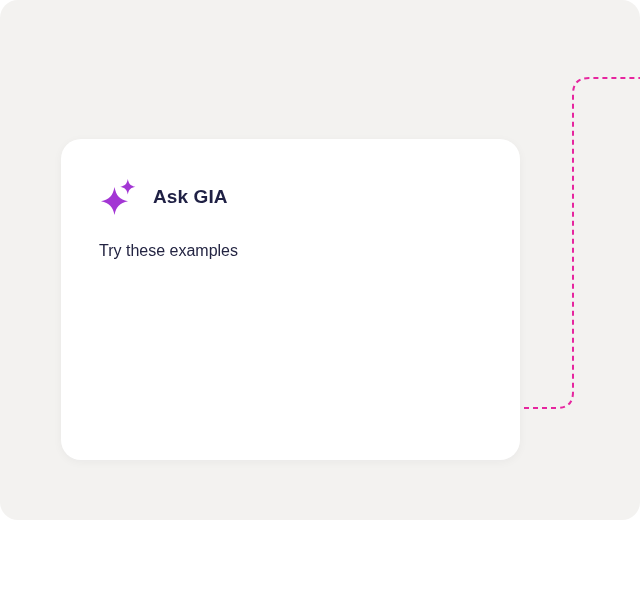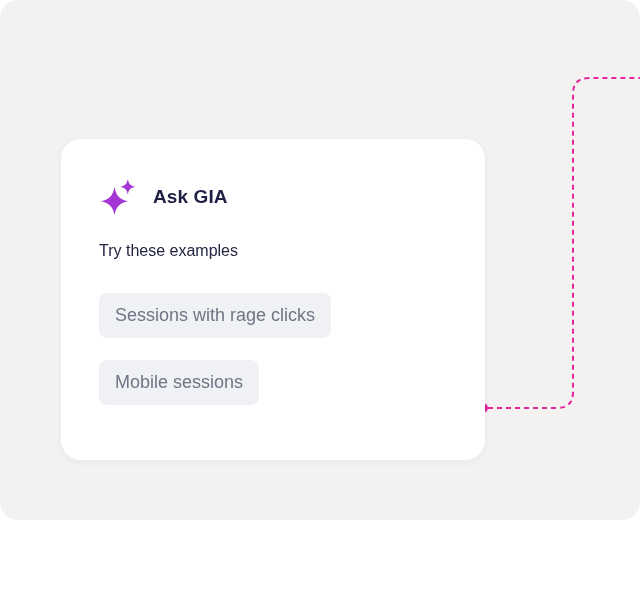--- a/index.html
+++ b/index.html
@@ -42,21 +42,21 @@
     width: 640px;
     height: 600px;
     pointer-events: none;
   }
 
   
   .card {
     position: absolute;
     left: 61px;
     top: 139px;
-    width: 424px;
+    width: 459px;
     height: 321px;
     background: #ffffff;
     border-radius: 20px;
     box-shadow: 0 2px 10px rgba(30, 30, 50, 0.045);
   }
 
   .card-header {
     position: absolute;
     left: 38px;
     top: 39px;
@@ -135,20 +135,16 @@
 
         <path d="M15.5 9 C17.2 18.0 20.6 21.4 29.0 23.3 C20.6 25.2 17.2 28.6 15.5 37.0 C13.8 28.6 10.4 25.2 2.0 23.3 C10.4 21.4 13.8 18.0 15.5 9 Z" fill="#a336d4"></path>
 
         <path d="M28.8 1.0 C29.8 6.0 31.6 7.8 36.4 8.8 C31.6 9.8 29.8 11.6 28.8 16.4 C27.8 11.6 26.0 9.8 21.2 8.8 C26.0 7.8 27.8 6.0 28.8 1.0 Z" fill="#a336d4"></path>
       </svg>
       <div class="card-title" style="color: rgb(31, 32, 68);">Ask GIA</div>
     </div>
 
     <div class="card-subtitle" style="color: rgb(35, 36, 66);">Try these examples</div>
 
-    <div class="chips">
-      <button class="chip" style="background: rgb(239, 241, 244); color: rgb(111, 117, 133);">Sessions with rage clicks</button>
-      <button class="chip" style="background: rgb(239, 241, 244); color: rgb(111, 117, 133);">Mobile sessions</button>
-    </div>
 
   </div>
 
 </div>
 
 </body></html>

